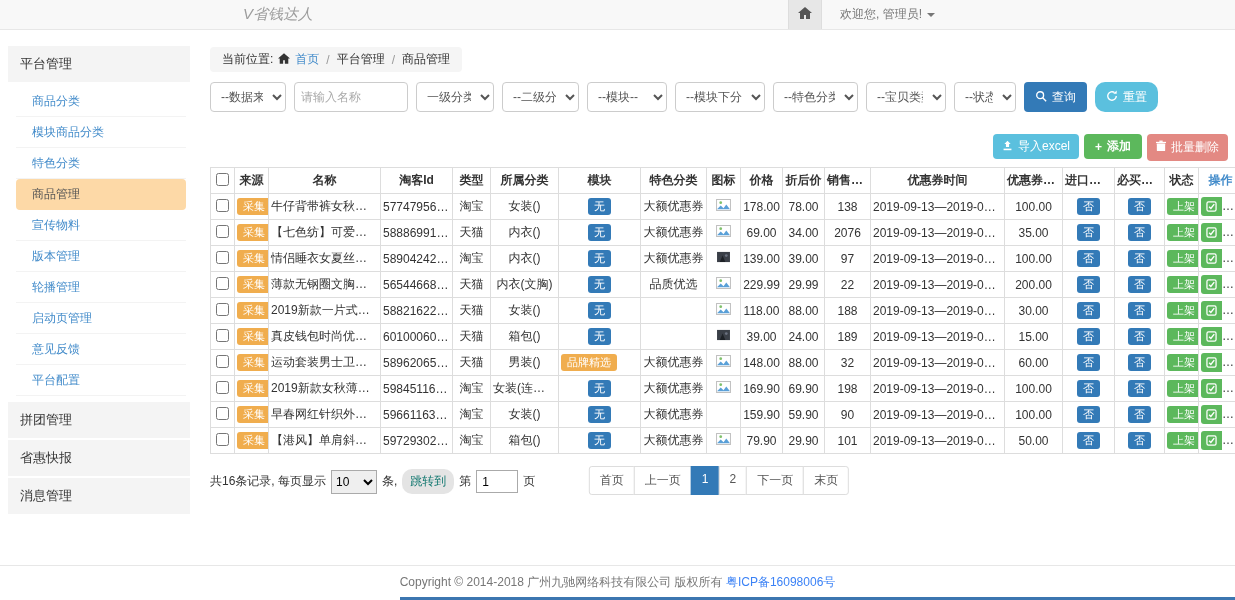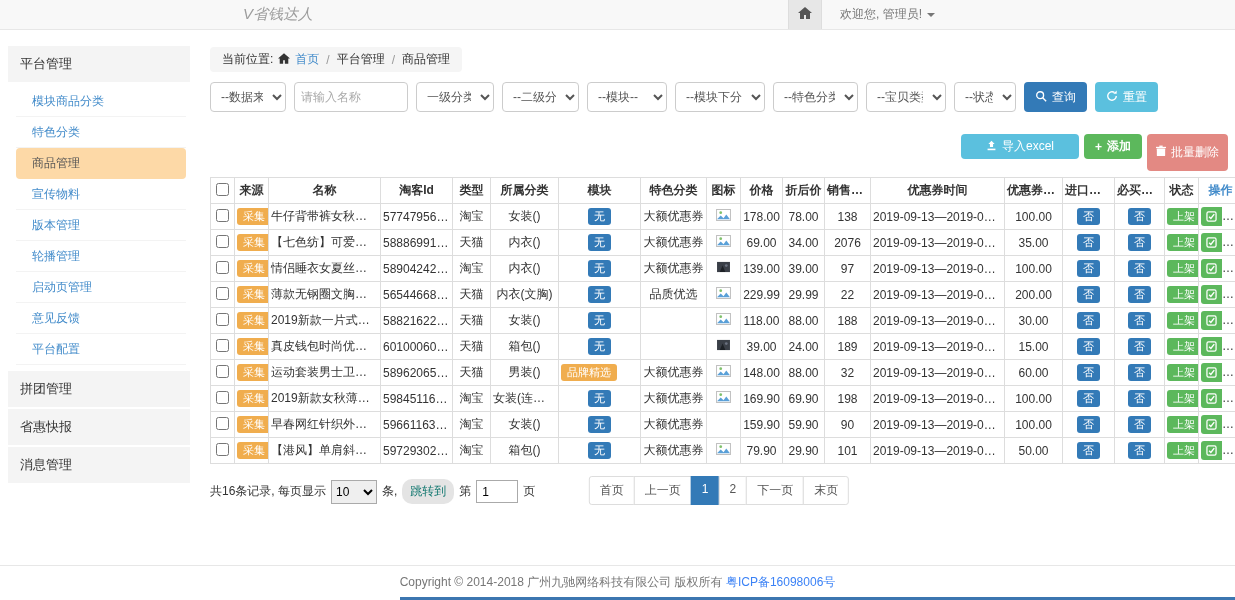--- a/index.html
+++ b/index.html
@@ -34,26 +34,26 @@
   .breadcrumb .link { color:#428bca; cursor:pointer; }
   .breadcrumb .sep { color:#999; margin:0 2px; }
 
   .filters { margin-top:10px; display:flex; gap:8px; align-items:center; }
   .filter-select, .filter-input { height:30px; border:1px solid #ccc; border-radius:4px;
     background:#fff; color:#555; font-size:12px; padding:0 6px; font-family:inherit; }
   .filter-input::placeholder { color:#aaa; }
   .btn { border:none; border-radius:4px; color:#fff; font-size:12px; font-family:inherit;
     display:inline-flex; align-items:center; gap:5px; cursor:pointer; }
   .btn-search { background:#337ab7; height:30px; padding:0 11px; }
-  .btn-reset  { background:#5bc0de; height:30px; padding:0 11px; }
+  .btn-reset  { background:#5bc0de; height:30px; padding:0 11px;border-radius:10px; }
 
   .toolbar { margin-top:22px; display:flex; justify-content:flex-end; gap:5px; }
-  .btn-import { background:#5bc0de; height:25px; padding:0 25px; }
+  .btn-import { background:#5bc0de; height:25px; padding:0 9px; }
   .btn-add    { background:#5cb85c; height:25px; padding:0 11px; font-weight:bold; }
-  .btn-batch  { background:#e38983; height:37px; padding:0 9px; }
+  .btn-batch  { background:#e38983; height:27px; padding:0 9px; }
 
   table { width:100%; table-layout:fixed; border-collapse:collapse; margin-top:6px; font-size:12px; }
   th, td { border:1px solid #ddd; text-align:center; padding:3px 2px; height:26px;
     overflow:hidden; white-space:nowrap; text-overflow:ellipsis; }
   th { font-weight:bold; color:#333; background:#fff; }
   .th-op { color:#428bca; }
   .badge { display:inline-block; padding:2px 6px; border-radius:3px; color:#fff; font-size:11px; line-height:1.2; }
   .badge-orange { background:#f0ad4e; }
   .badge-blue   { background:#337ab7; cursor:pointer; }
   .badge-green  { background:#5cb85c; cursor:pointer; }
@@ -99,20 +99,21 @@
       <span>欢迎您, 管理员! </span>
       <span class="caret"></span>
     </div>
   </div>
 </div>
 
 <div class="sidebar">
   <div>
       <div class="side-group">平台管理</div>
       <div class="side-submenu">
+        <div class="side-sub">商品分类</div>
         <div class="side-sub">模块商品分类</div>
         <div class="side-sub">特色分类</div>
         <div class="side-sub active">商品管理</div>
         <div class="side-sub">宣传物料</div>
         <div class="side-sub">版本管理</div>
         <div class="side-sub">轮播管理</div>
         <div class="side-sub">启动页管理</div>
         <div class="side-sub">意见反馈</div>
         <div class="side-sub">平台配置</div>
       </div>

